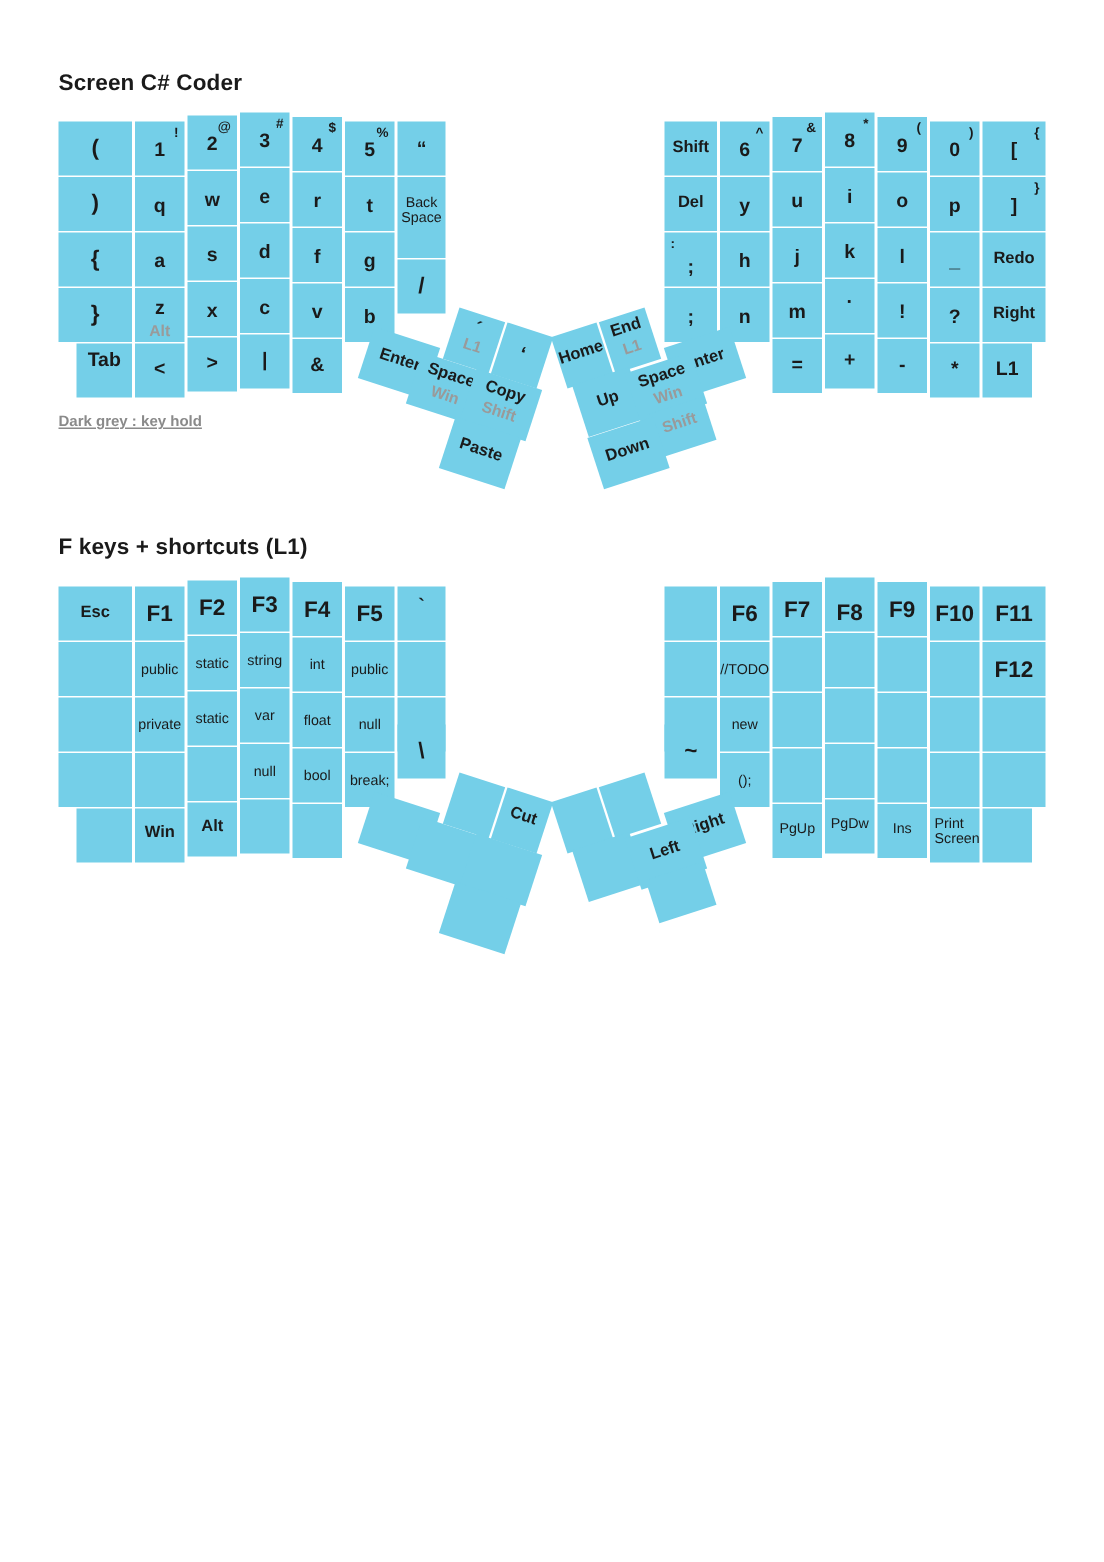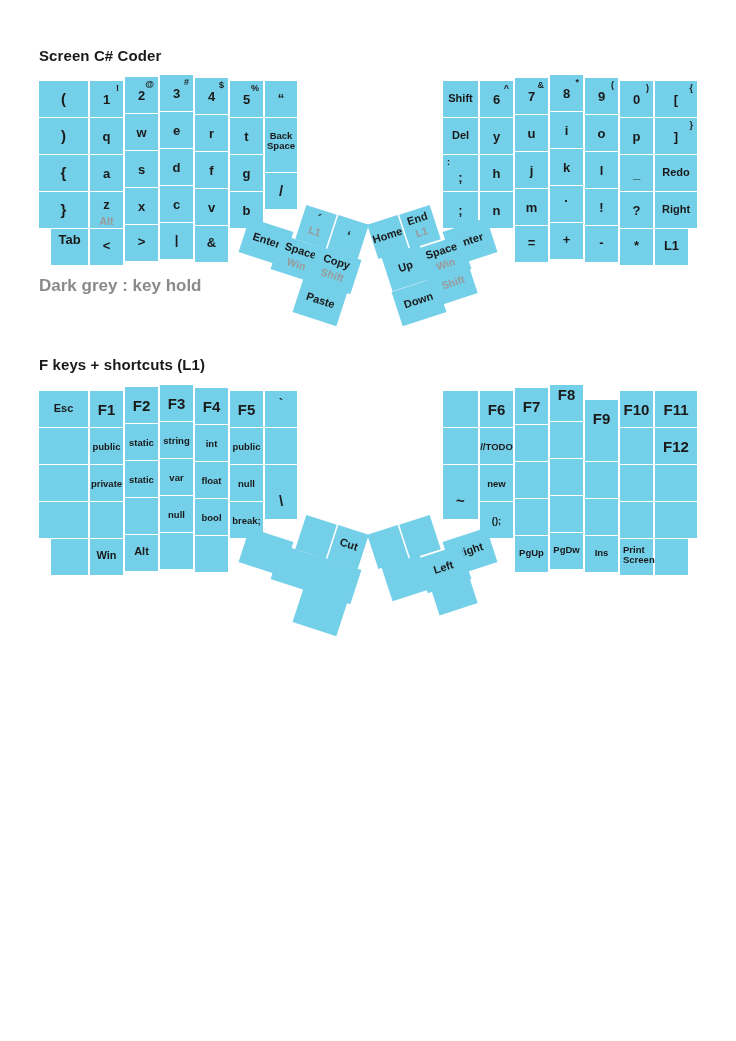--- a/index.html
+++ b/index.html
@@ -13,40 +13,41 @@
   }
   .layer-title{
     position:absolute;
     font-size:15px;
     font-weight:bold;
     color:#1a1a1a;
     letter-spacing:.1px;
   }
   .note{
     position:absolute;
-    font-size:17px;
+    font-size:10px;
     font-weight:bold;
     color:#8a8a8a;
+    text-decoration:underline;
   }
   .key{
     position:absolute;
     background:#74cfe8;
     box-sizing:border-box;
   }
   .key .main{
     position:absolute;
     left:0;right:0;
     text-align:center;
     font-size:13px;
     font-weight:bold;
     color:#1a1a1a;
     line-height:1.05;
   }
   .key .main.small{font-size:11px;font-weight:bold;}
-  .key .main.tiny{font-size:9.5px;font-weight:bold;}
+  .key .main.tiny{font-size:9.5px;font-weight:normal;}
   .key .main.big{font-size:15px;}
   .key .sup{
     position:absolute;
     top:2px;right:4px;
     font-size:9px;
     font-weight:bold;
     color:#1a1a1a;
   }
   .key .sub{
     position:absolute;
@@ -435,23 +436,23 @@
 <div class="key rot" style="left:297px;top:594px;width:46px;height:36px;transform:rotate(18deg);"></div>
 
 <div class="key" style="left:443px;top:391px;width:35px;height:36px;"></div>
 <div class="key" style="left:480px;top:391px;width:33px;height:36px;">
   <div class="main big" style="top:11px;">F6</div>
 </div>
 <div class="key" style="left:515px;top:388px;width:33px;height:36px;">
   <div class="main big" style="top:11px;">F7</div>
 </div>
 <div class="key" style="left:550px;top:385px;width:33px;height:36px;">
-  <div class="main big" style="top:2px;">F8</div>
-</div>
-<div class="key" style="left:585px;top:400px;width:33px;height:36px;">
+  <div class="main big" style="top:16px;">F8</div>
+</div>
+<div class="key" style="left:585px;top:388px;width:33px;height:36px;">
   <div class="main big" style="top:11px;">F9</div>
 </div>
 <div class="key" style="left:620px;top:391px;width:33px;height:36px;">
   <div class="main big" style="top:11px;">F10</div>
 </div>
 <div class="key" style="left:655px;top:391px;width:42px;height:36px;">
   <div class="main big" style="top:11px;">F11</div>
 </div>
 
 <div class="key" style="left:443px;top:428px;width:35px;height:36px;"></div>

